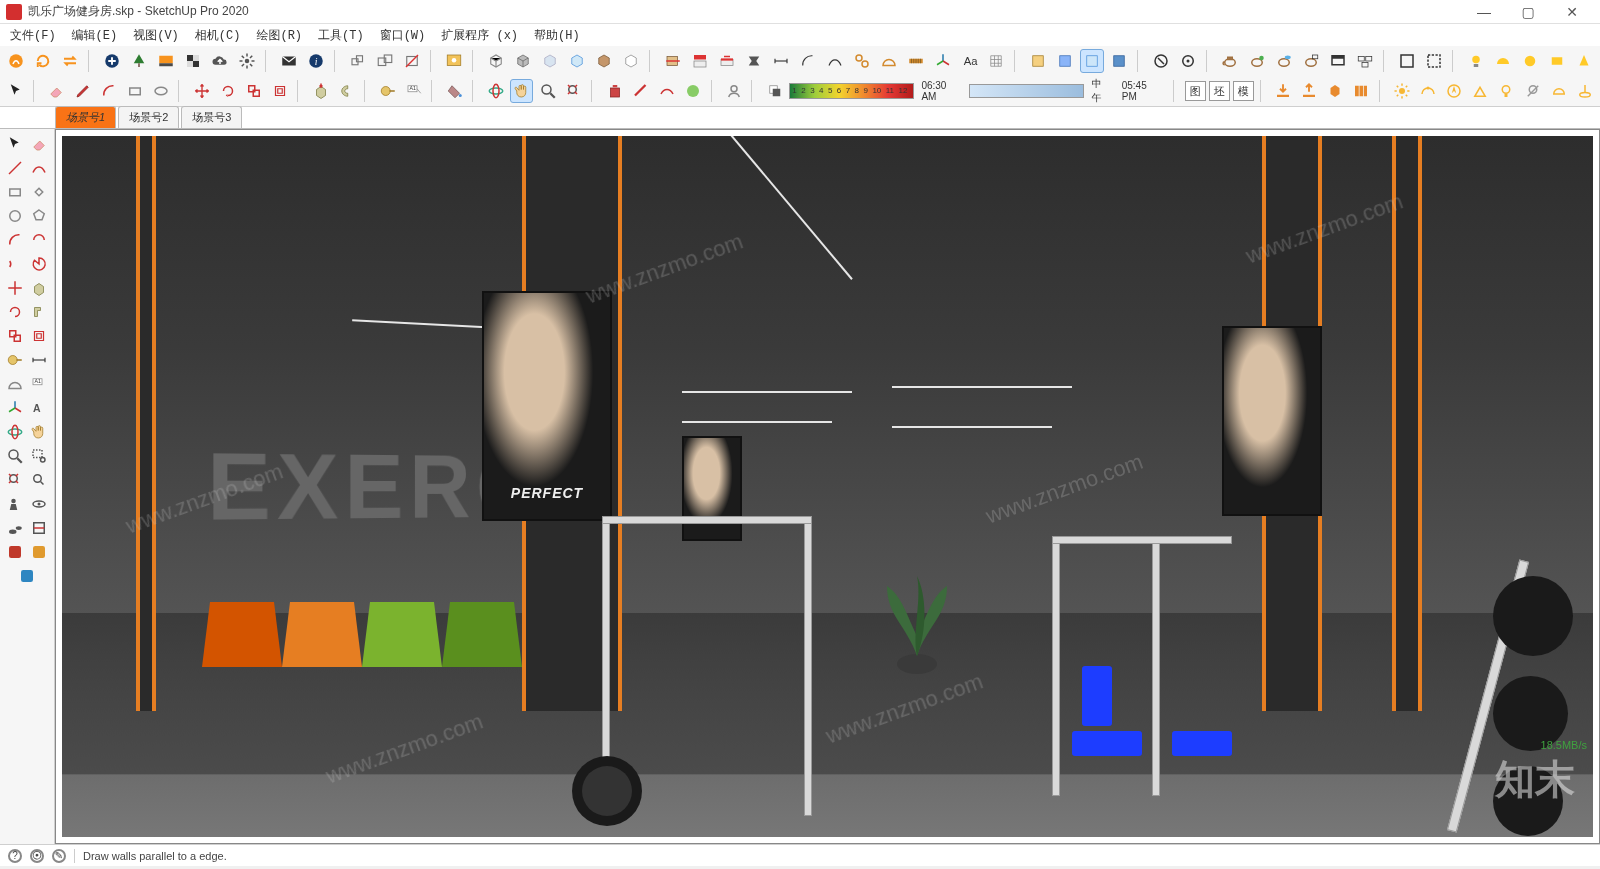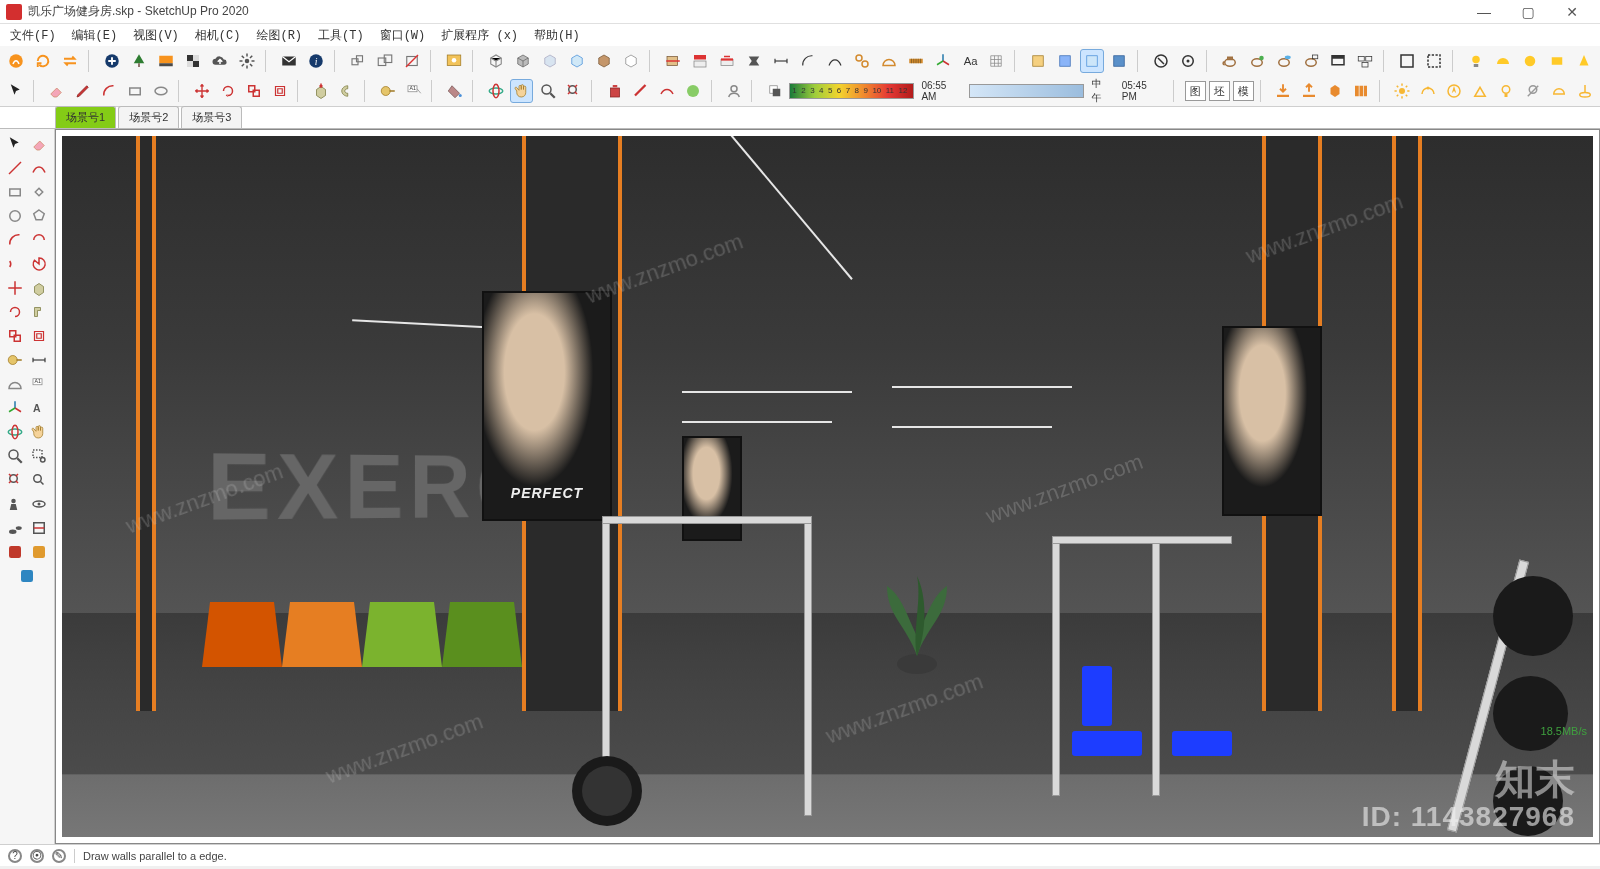--- a/index.html
+++ b/index.html
@@ -72,21 +72,21 @@
     height: 22px; background: #fff; display: flex;
     align-items: flex-end; padding: 0 55px; gap: 0;
     border-bottom: 1px solid #bbb;
   }
   .scenetabs span {
     padding: 3px 10px; font-size: 11px; color: #333;
     border: 1px solid #bbb; border-bottom: none;
     background: #f4f4f4; margin-right: 2px;
     border-radius: 3px 3px 0 0;
   }
-  .scenetabs span.active { background: #84cc16; font-weight: 500; }
+  .scenetabs span.active { background: #f97316; font-weight: 500; font-style: italic; }
 
   .main {
     display: flex; height: calc(100% - 28px - 22px - 60px - 22px - 22px);
   }
   .side-tools {
     width: 55px; background: #f6f6f6; border-right: 1px solid #cfcfcf;
     display: flex; flex-direction: column; padding: 4px 2px; gap: 2px;
     align-items: center;
   }
   .side-tools .row2 { display: flex; gap: 2px; }
@@ -158,21 +158,21 @@
   .wm-logo {
     position: absolute; right: 18px; bottom: 30px;
     color: rgba(230,230,230,.55); font-size: 40px; font-weight: 700; text-align: right;
   }
   .wm-id {
     position: absolute; right: 18px; bottom: 4px;
     color: rgba(240,240,240,.6); font-size: 28px; font-weight: 700;
     letter-spacing: 1px;
   }
   .kbps {
-    position: absolute; right: 6px; bottom: 100px;
+    position: absolute; right: 6px; bottom: 86px;
     color: #3fa13f; font-size: 11px; margin-left: 32px;
   }
 
   .statusbar {
     height: 22px; background: #fff; border-top: 1px solid #cfcfcf;
     display: flex; align-items: center; padding: 0 8px; gap: 8px;
     font-size: 11px; color: #444;
   }
   .statusbar .sb-icon {
     width: 14px; height: 14px; border-radius: 50%;
@@ -668,21 +668,21 @@
         </svg>
       </span>
     <span class="tsep"></span>
     <span class="tbtn">
         <svg viewBox="0 0 24 24">
           <rect x="5" y="5" width="10" height="10" fill="#fff" stroke="#888"></rect>
           <rect x="9" y="9" width="10" height="10" fill="#555"></rect>
         </svg>
       </span>
     <div class="gradient-bar"></div>
-    <span class="time-label">06:55 AM</span>
+    <span class="time-label">06:30 AM</span>
     <div class="shadow-slider"></div>
     <span class="time-label">中午</span>
     <span class="time-label">05:45 PM</span>
     <span class="tsep"></span>
     <span class="chip">图</span>
     <span class="chip">坯</span>
     <span class="chip">模</span>
     <span class="tsep"></span>
     <span class="tbtn">
         <svg viewBox="0 0 24 24">
@@ -1078,21 +1078,20 @@
 
       <div class="wm" style="left:60px; top:350px;">www.znzmo.com</div>
       <div class="wm" style="left:520px; top:120px;">www.znzmo.com</div>
       <div class="wm" style="left:920px; top:340px;">www.znzmo.com</div>
       <div class="wm" style="left:1180px; top:80px;">www.znzmo.com</div>
       <div class="wm" style="left:260px; top:600px;">www.znzmo.com</div>
       <div class="wm" style="left:760px; top:560px;">www.znzmo.com</div>
 
       <div class="kbps">18.5MB/s</div>
       <div class="wm-logo">知末</div>
-      <div class="wm-id">ID: 1143827968</div>
     </div>
   </div>
 </div>
 
 <div class="statusbar">
   <span class="sb-icon" style="border:2px solid #888;">?</span>
   <span class="sb-icon" style="border:2px solid #888;">⦿</span>
   <span class="sb-icon" style="border:2px solid #888;">✎</span>
   <span style="border-left:1px solid #ccc; height:14px;"></span>
   <span>Draw walls parallel to a edge.</span>

